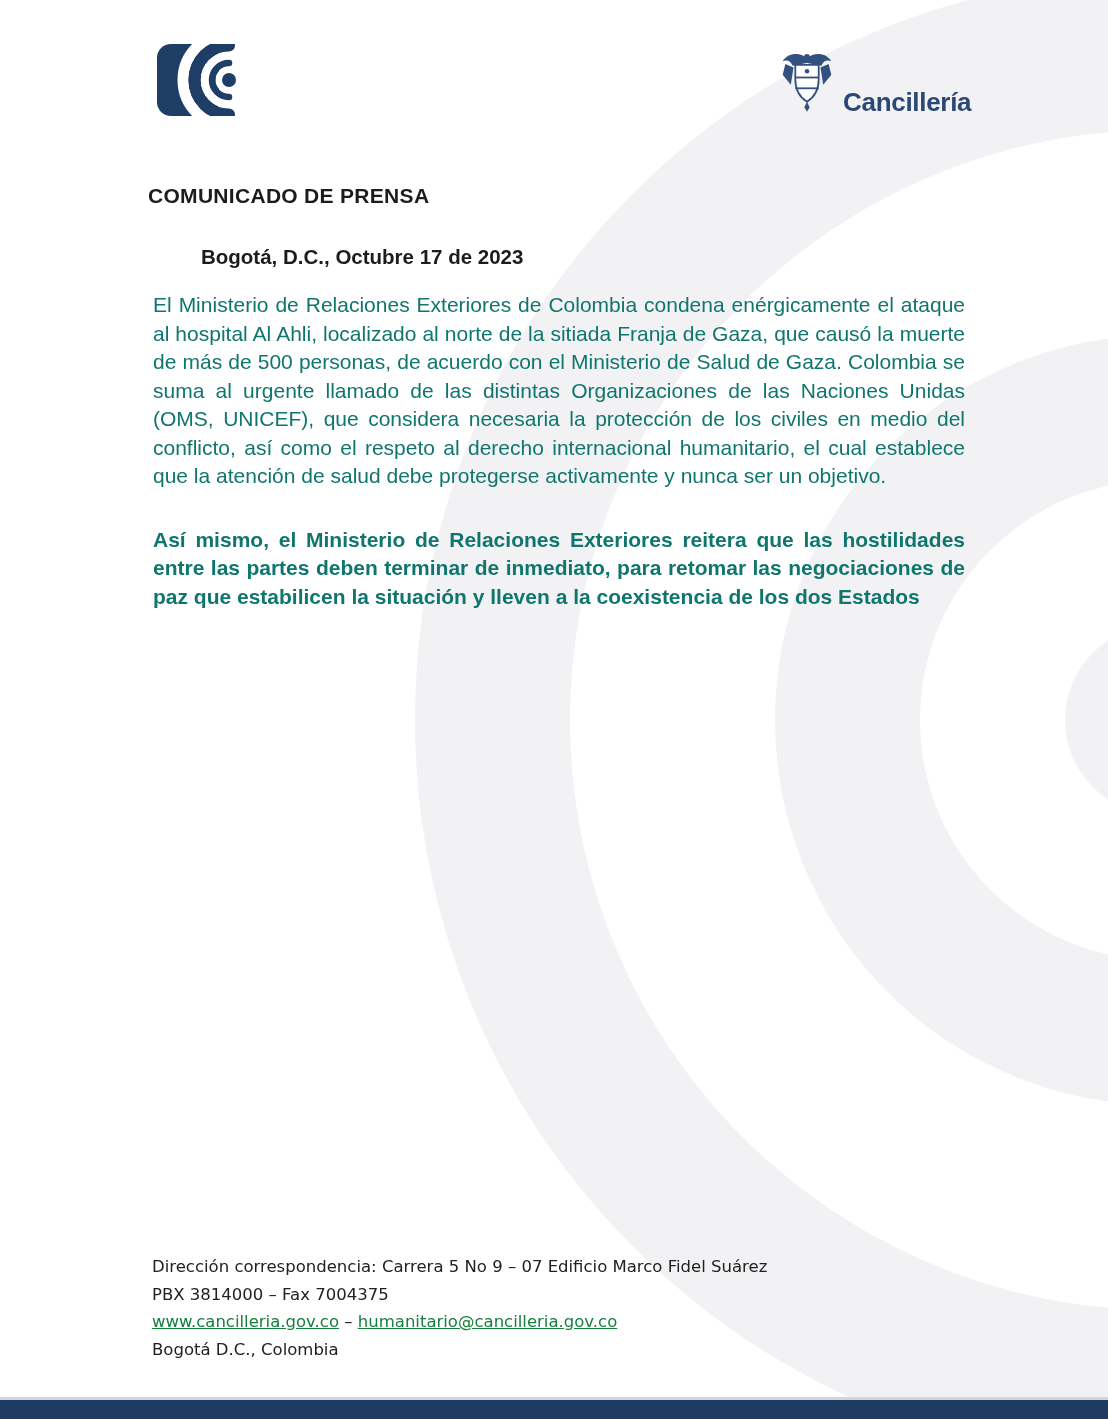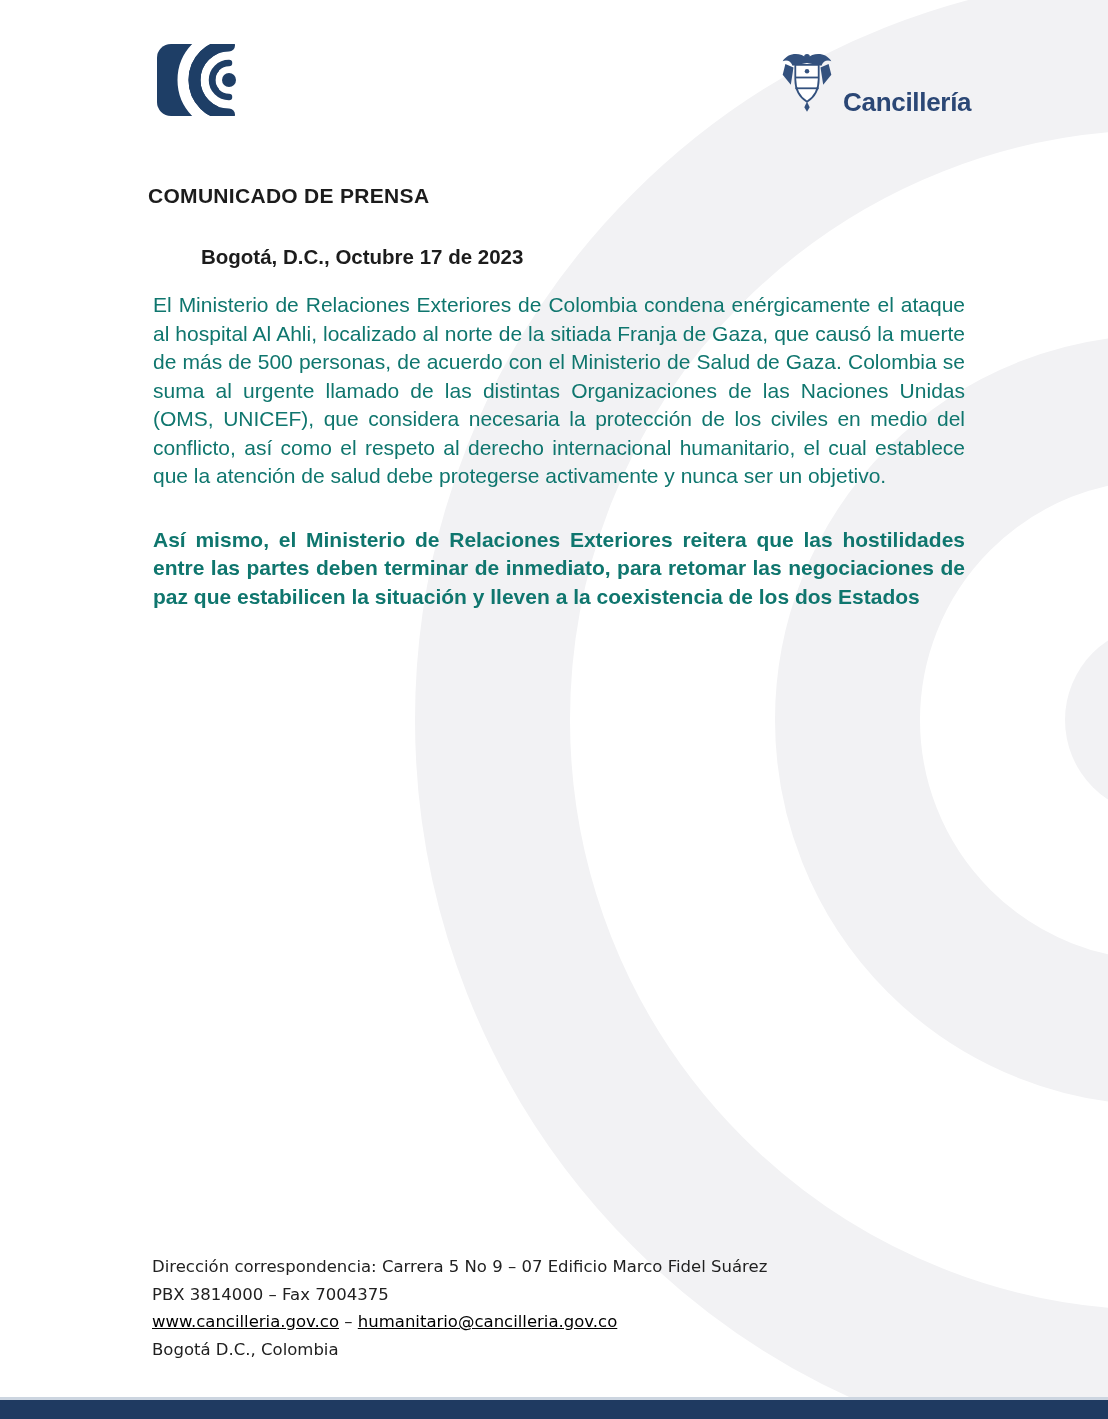--- a/index.html
+++ b/index.html
@@ -45,21 +45,21 @@
   }
   .body-text p{margin:0;}
   .body-text p + p{margin-top:35px;font-weight:bold;}
   
   .footer{
     position:absolute;left:152px;top:1253px;width:830px;z-index:2;
     font-family:"DejaVu Sans","Liberation Sans",sans-serif;
     font-size:16.5px;line-height:27.5px;color:#212121;
   }
   .f-bold{font-weight:bold;font-size:17px;}
-  .footer a{color:#000000;text-decoration:underline;cursor:pointer;text-align:right;}
+  .footer a{color:#15803d;text-decoration:underline;cursor:pointer;text-align:right;}
   .f-sep{color:#212121;text-decoration:none;}
   
   .bottom-bar{
     position:absolute;left:0;bottom:0;width:1108px;height:22px;z-index:3;
     background:#1f3a61;border-top:3px solid #ccd5e0;box-sizing:border-box;
   }
 </style>
 </head>
 <body>
 

